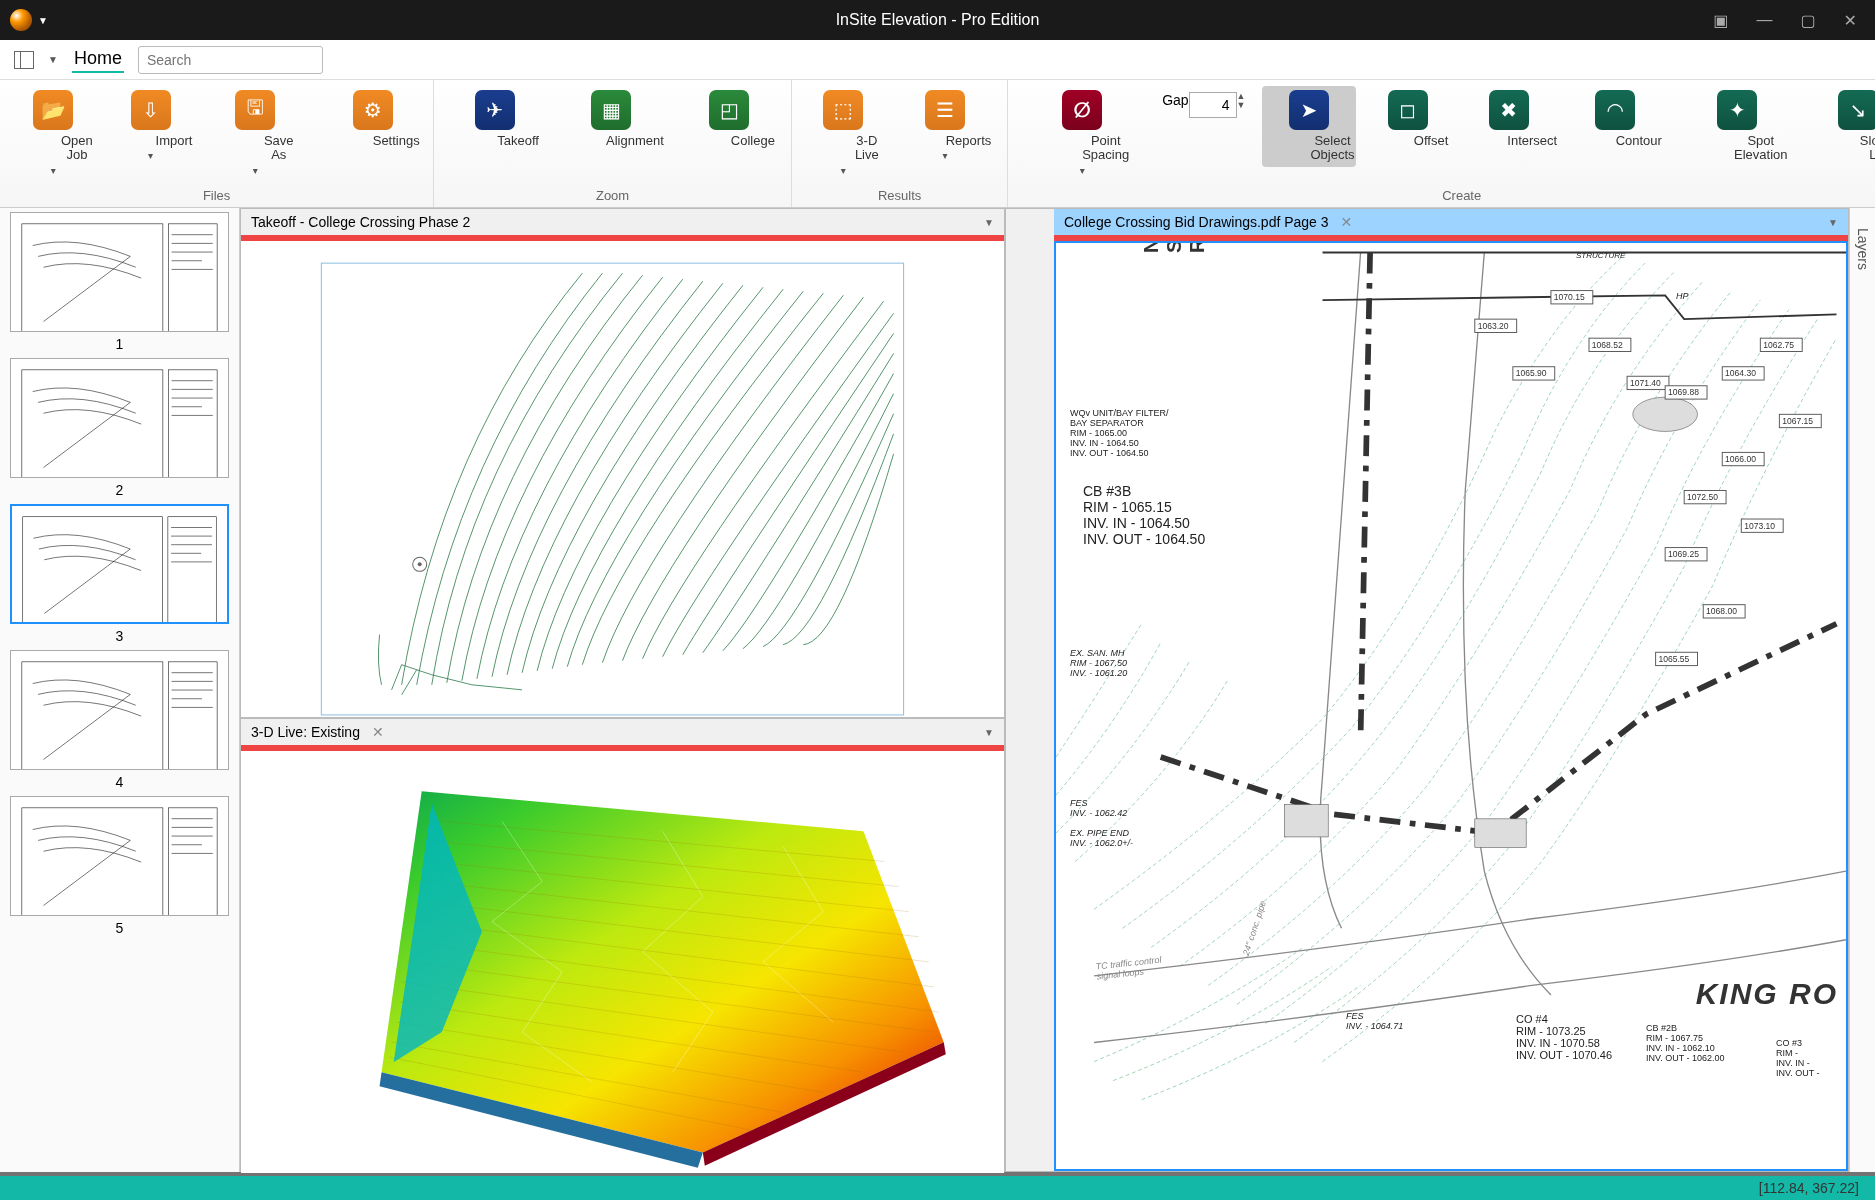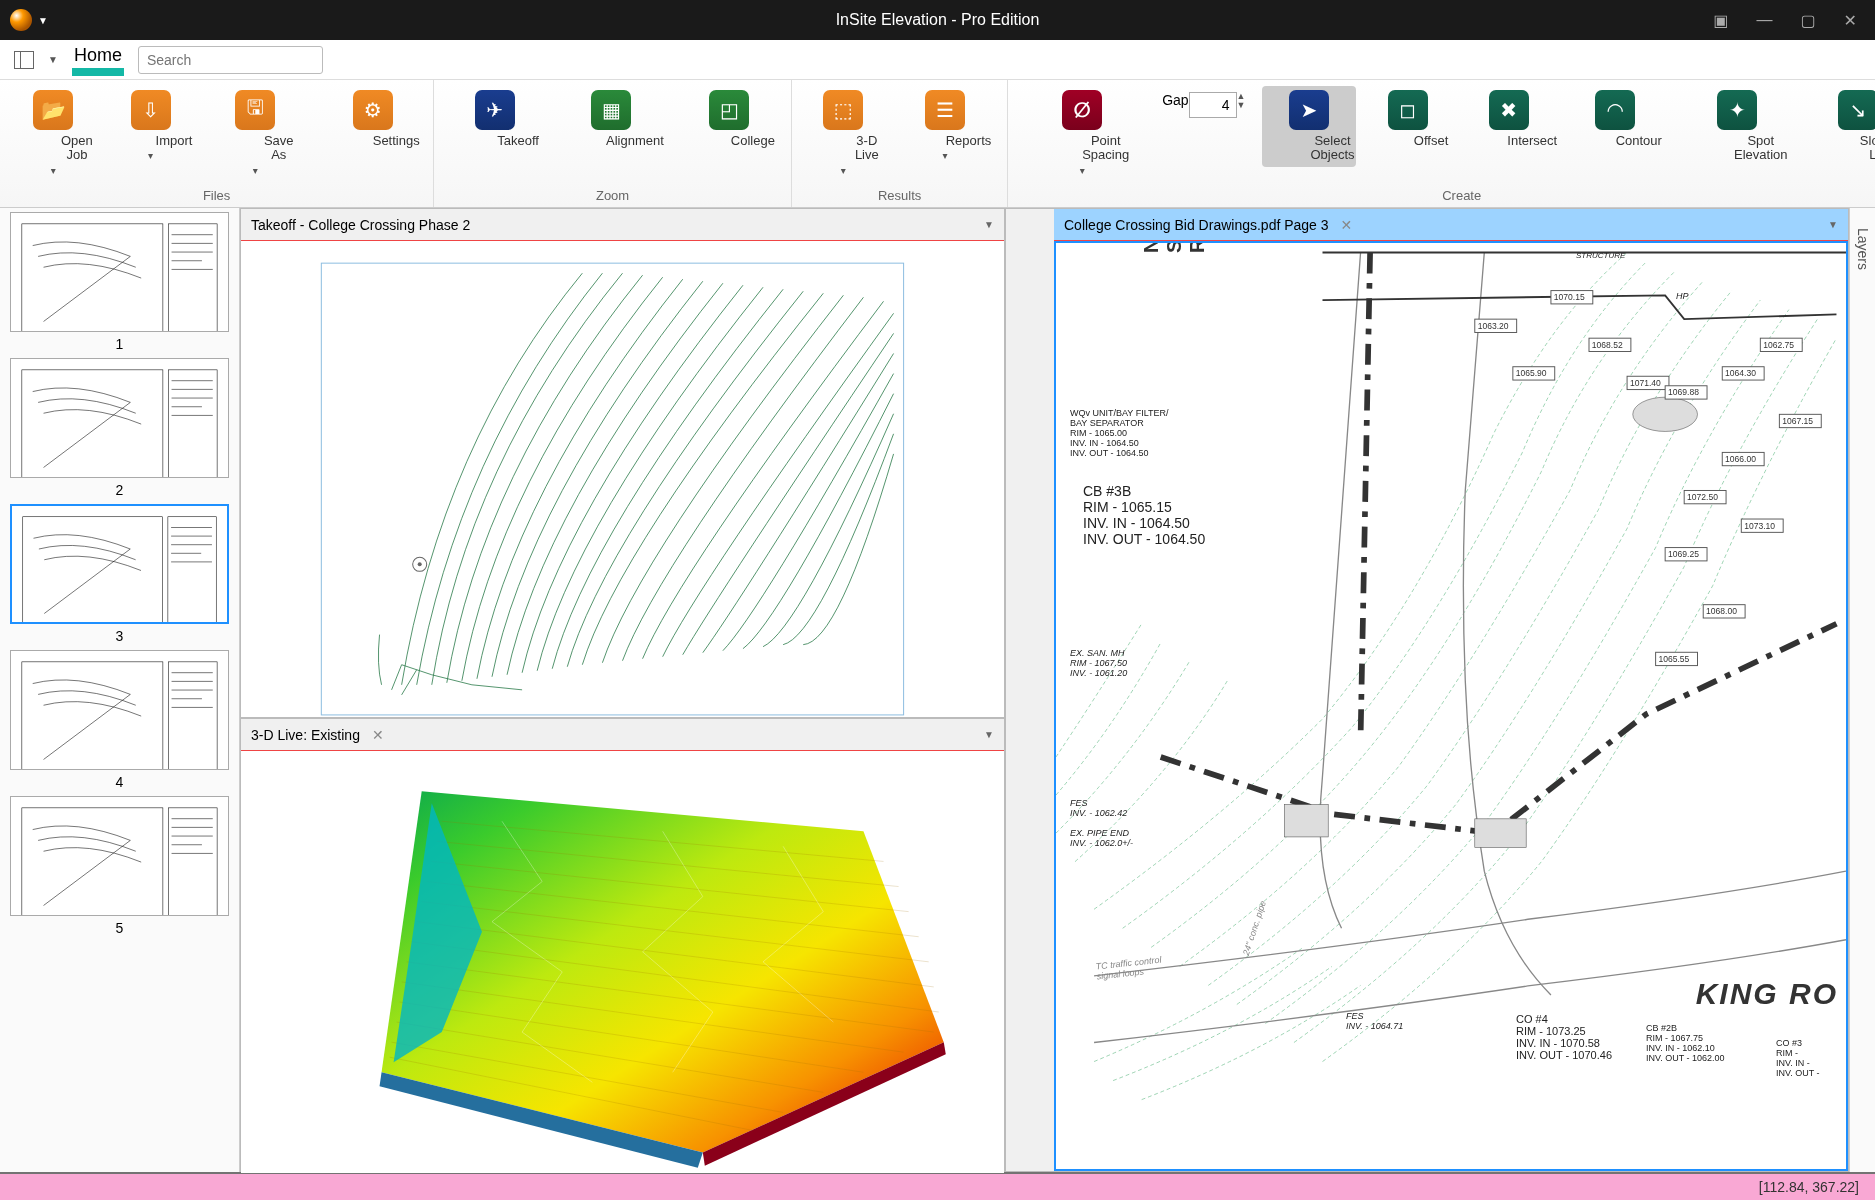--- a/index.html
+++ b/index.html
@@ -7,21 +7,21 @@
 .titlebar { height: 40px; background: #1a1a1a; color: #fff; display: flex; align-items: center; padding: 0 10px; position: relative; }
 .titlebar .left { display:flex; align-items:center; gap:6px; }
 .titlebar .logo { width: 22px; height:22px; border-radius:50%; background: radial-gradient(circle at 30% 30%, #fff, #ff9900 30%, #aa5500 70%); }
 .titlebar .dd { font-size: 10px; }
 .titlebar .title { position:absolute; left:50%; transform:translateX(-50%); font-size:16px; }
 .titlebar .right { margin-left:auto; display:flex; gap:28px; padding-right:8px; font-size:16px; color:#aaa; }
 .titlebar .right span { cursor:pointer; }
 .menubar { height: 40px; background:#fff; border-bottom:1px solid #ddd; display:flex; align-items:center; gap:14px; padding:0 14px; }
 .menubar .panel-icon { width:20px; height:18px; border:1px solid #666; position:relative; }
 .menubar .panel-icon::before { content:""; position:absolute; left:5px; top:0; bottom:0; width:1px; background:#666; }
-.menubar .home { font-size:18px; border-bottom:8px solid #14b8a6; padding:2px 2px; }
+.menubar .home { font-size:18px; border-bottom:2px solid #14b8a6; padding:2px 2px; }
 .menubar .search { height:28px; width:185px; border:1px solid #bbb; border-radius:3px; padding:0 8px; font-size:14px; }
 .ribbon { background:linear-gradient(#fff,#f6f6f6); border-bottom:1px solid #ccc; display:flex; height:128px; }
 .rgroup { display:flex; flex-direction:column; border-right:1px solid #ddd; padding:6px 10px 4px; align-items:center; }
 .rgroup .row { display:flex; gap:8px; flex:1; align-items:flex-start; }
 .rbtn { display:flex; flex-direction:column; align-items:center; gap:4px; padding:4px 6px; min-width:54px; font-size:13px; color:#333; cursor:pointer; border-radius:4px; }
 .rbtn.selected { background:#ccc; }
 .rbtn .ic { width:40px; height:40px; border-radius:7px; display:flex; align-items:center; justify-content:center; color:#fff; font-size:20px; }
 .rbtn .ic.orange { background:linear-gradient(#f08a24,#d9771c); }
 .rbtn .ic.navy { background:linear-gradient(#1a3d8f,#122f70); }
 .rbtn .ic.green { background:linear-gradient(#2a8a3a,#1f6d2d); }
@@ -38,29 +38,29 @@
 .pages-panel { width:240px; background:#fafafa; border-right:1px solid #ccc; display:flex; flex-direction:column; }
 .pages-head { display:flex; align-items:center; justify-content:space-between; padding:10px 14px; font-size:19px; color:#444; }
 .pages-head .pin { font-size:14px; color:#777; }
 .pages-list { flex:1; overflow-y:auto; padding:4px 10px; }
 .thumb { border:1px solid #aaa; margin-bottom:4px; background:#fff; height:120px; overflow:hidden; }
 .thumb.sel { border:2px solid #1e90ff; }
 .tnum { text-align:center; font-size:14px; margin-bottom:6px; }
 .center-area { flex:1; display:flex; min-width:0; }
 .col-left { flex:0 0 765px; display:flex; flex-direction:column; gap:0; }
 .pane { border:1px solid #bbb; display:flex; flex-direction:column; }
-.pane-head { height:32px; background:#f0f0f0; border-bottom:1px solid #ef4444; display:flex; align-items:center; padding:0 10px; font-size:14px; gap:10px; }
+.pane-head { height:32px; background:#f0f0f0; border-bottom:6px solid #ef4444; display:flex; align-items:center; padding:0 10px; font-size:14px; gap:10px; }
 .pane-head.active { background:#9dd3ff; }
 .pane-head .close { color:#888; font-size:14px; margin-left:2px; cursor:pointer; }
 .pane-head .dd2 { margin-left:auto; font-size:10px; color:#666; cursor:pointer; }
 .pane-body { flex:1; background:#fff; position:relative; overflow:hidden; }
 .right-col { flex:1; display:flex; min-width:0; }
 .layers-tab { width:26px; background:#fafafa; border-left:1px solid #ccc; display:flex; align-items:flex-start; justify-content:center; padding-top:20px; }
 .layers-tab div { writing-mode:vertical-rl; font-size:14px; color:#555; }
-.statusbar { height:28px; background:#f9a8d4; border-top:2px solid #737373; display:flex; align-items:center; justify-content:flex-end; padding:0 16px; font-size:14px; color:#333; }
+.statusbar { height:28px; background:#14b8a6; border-top:4px solid #737373; display:flex; align-items:center; justify-content:flex-end; padding:0 16px; font-size:14px; color:#333; }
 svg { display:block; }
 .fake-plan { position:absolute; inset:0; }
 </style>
 </head>
 <body>
 
 <div class="titlebar">
   <div class="left">
     <span class="logo"></span>
     <span class="dd">▼</span>

